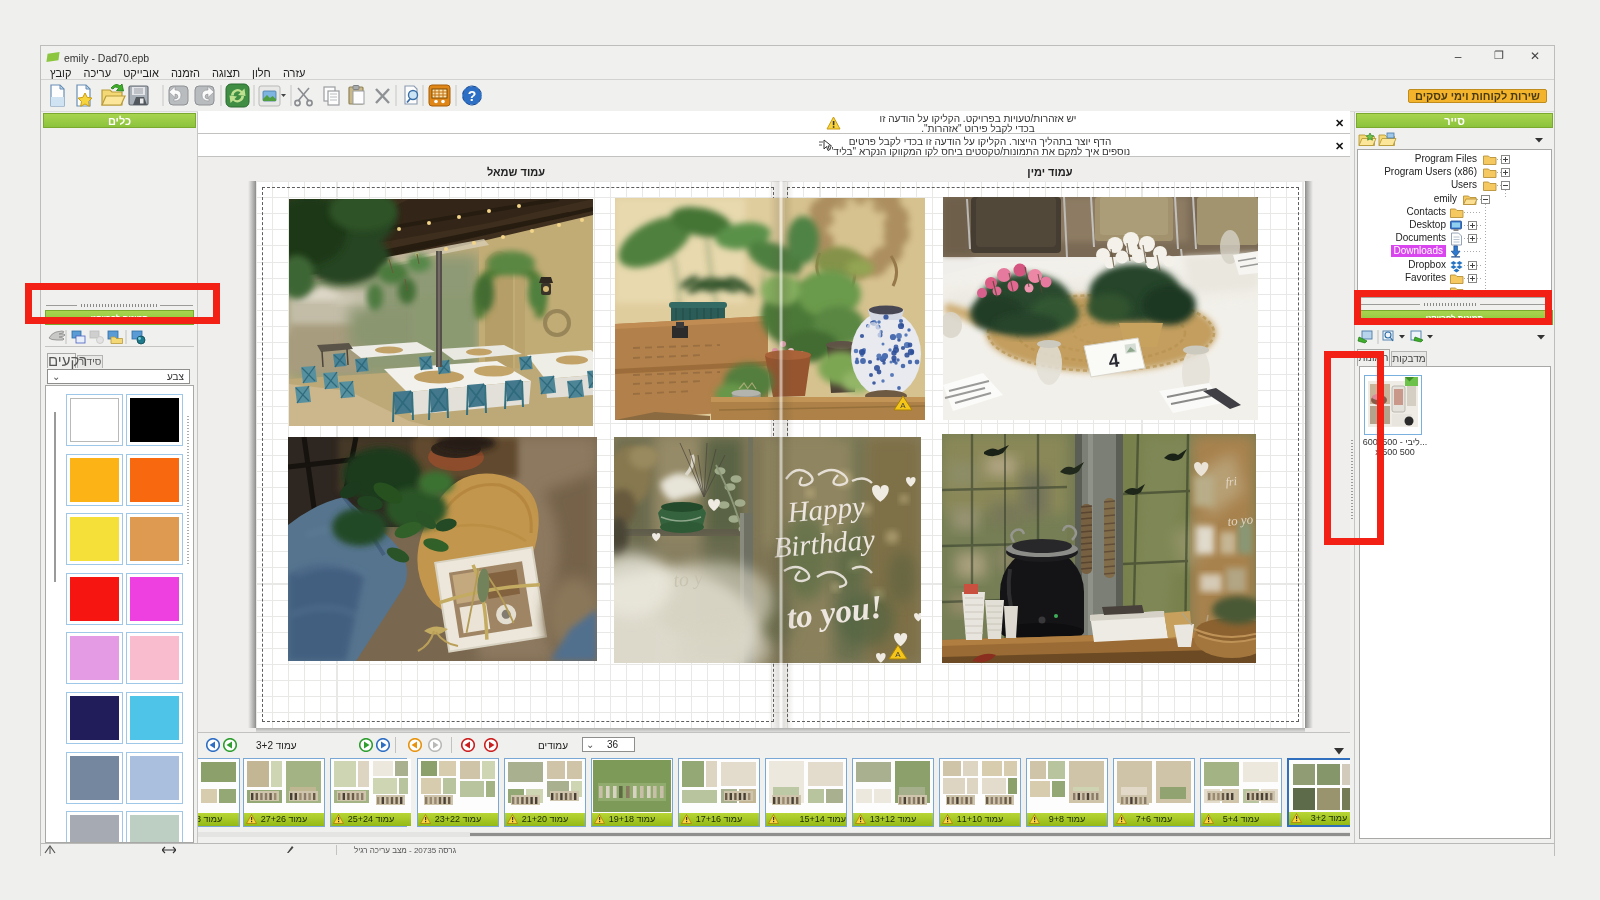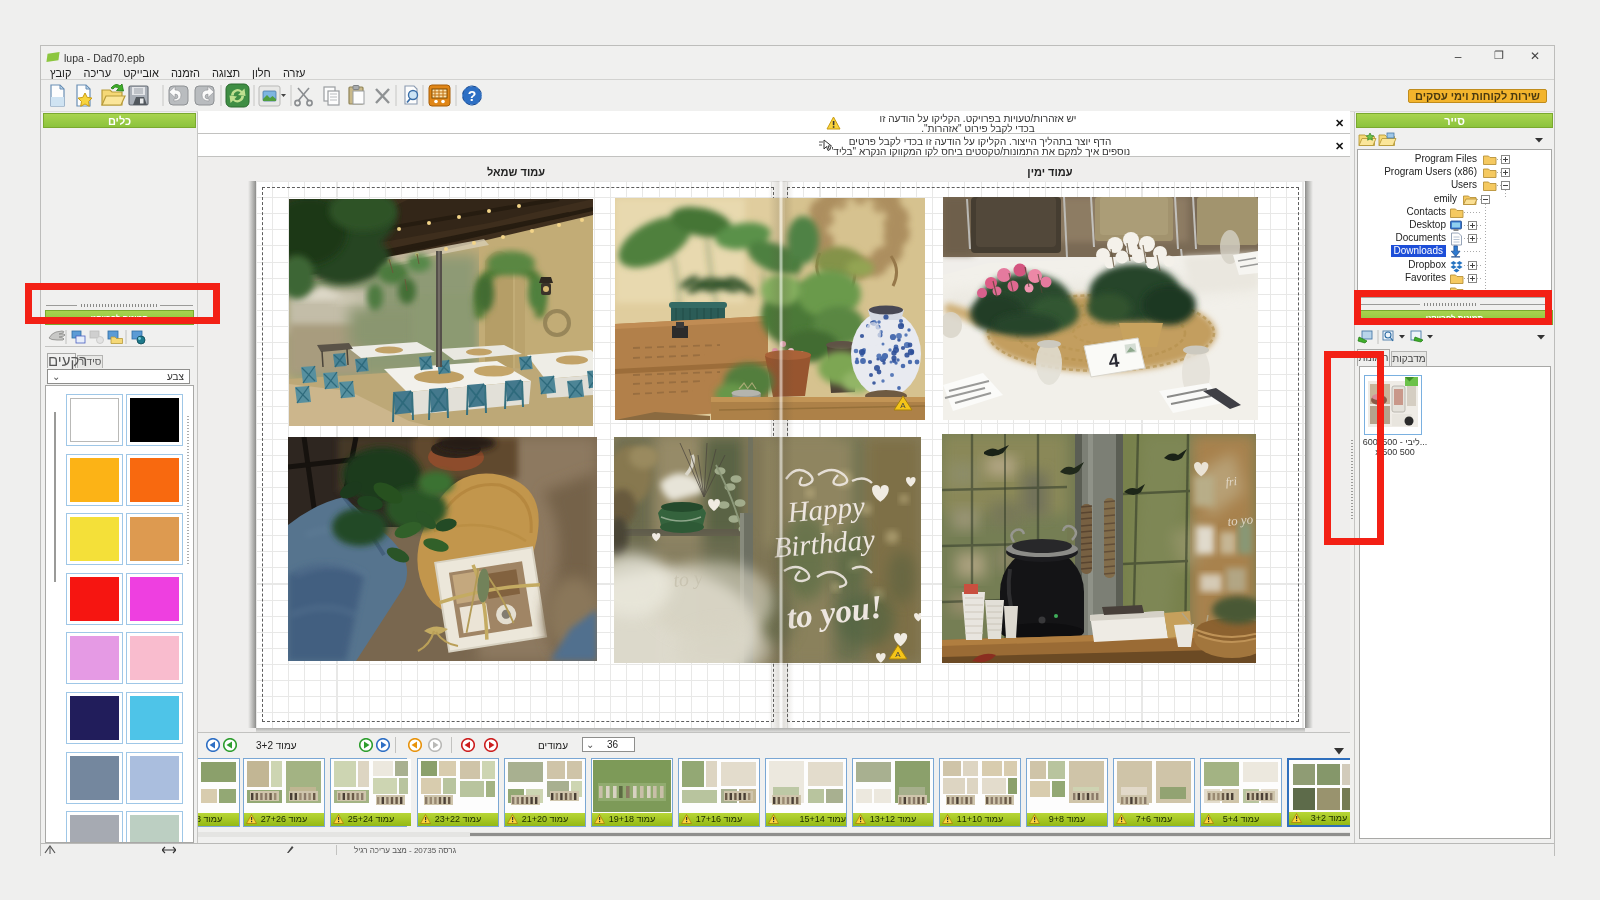--- a/index.html
+++ b/index.html
@@ -9,21 +9,21 @@
   .greenhdr { background:linear-gradient(#a8d44e,#8cc33c); color:#fff; font-size:11px; font-weight:bold; text-align:center; line-height:15px; border:1px solid #7aa92e; }
   .redrect { position:absolute; border:7px solid #f32015; z-index:50; }
 </style>
 </head>
 <body>
 <div id="stage">
 
   <div class="abs" id="win" style="left:40px; top:45px; width:1515px; height:811px; background:#f0f0ef; border:1px solid #bdbdbb;"></div>
 
   <div class="abs" style="left:47px; top:53px; width:12px; height:8px; background:#8cc63f; transform:skewY(-8deg) skewX(-8deg);"></div>
-  <div class="abs" style="left:64px; top:52px; font-size:10.5px; color:#333;">lupa - Dad70.epb</div>
+  <div class="abs" style="left:64px; top:52px; font-size:10.5px; color:#333;">emily - Dad70.epb</div>
   <div class="abs" style="left:1450px; top:50px; width:16px; color:#444; font-size:12px; text-align:center;">–</div>
   <div class="abs" style="left:1491px; top:49px; width:16px; color:#444; font-size:11px; text-align:center;">❐</div>
   <div class="abs" style="left:1527px; top:49px; width:16px; color:#444; font-size:12px; text-align:center;">✕</div>
 
   <div class="abs" id="menubar" style="left:44px; top:67px; font-size:11px; color:#222; white-space:nowrap;">
     <span style="display:inline-block; padding:0 6px;">קובץ</span><span style="display:inline-block; padding:0 6px;">עריכה</span><span style="display:inline-block; padding:0 6px;">אובייקט</span><span style="display:inline-block; padding:0 6px;">הזמנה</span><span style="display:inline-block; padding:0 6px;">תצוגה</span><span style="display:inline-block; padding:0 6px;">חלון</span><span style="display:inline-block; padding:0 6px;">עזרה</span>
   </div>
   <div class="abs" style="left:41px; top:79px; width:1513px; height:1px; background:#d2d2d0;"></div>
 
   <svg class="abs" style="left:41px; top:80px;" width="500" height="31" viewBox="0 0 500 31">
@@ -1437,21 +1437,21 @@
         <line x1="4" y1="7.5" x2="10" y2="7.5" stroke="#b8c4d4"></line>
         <line x1="4" y1="10" x2="10" y2="10" stroke="#b8c4d4"></line>
       </svg>
       <div style="position:absolute; left:106px; top:88px; width:7px; height:1px; background-image:repeating-linear-gradient(90deg,#aaa 0 1px,transparent 1px 3px);"></div>
       <svg style="position:absolute; left:110px; top:84px;" width="9" height="9" viewBox="0 0 9 9">
         <rect x="0.5" y="0.5" width="8" height="8" fill="#fff" stroke="#8a8a88"></rect>
         <line x1="2" y1="4.5" x2="7" y2="4.5" stroke="#444" stroke-width="1"></line>
         <line x1="4.5" y1="2" x2="4.5" y2="7" stroke="#444" stroke-width="1"></line>
       </svg>
       <div style="position:absolute; left:119px; top:88px; width:6px; height:1px; background-image:repeating-linear-gradient(90deg,#aaa 0 1px,transparent 1px 3px);"></div>
-      <div style="position:absolute; right:105px; top:95px; height:12px; background:#1d4ed8; color:#fff; font-size:10px; line-height:12px; padding:0 3px;">Downloads</div>
+      <div style="position:absolute; right:105px; top:95px; height:12px; background:#d946ef; color:#fff; font-size:10px; line-height:12px; padding:0 3px;">Downloads</div>
       <svg style="position:absolute; left:91px; top:95px;" width="15" height="15" viewBox="0 0 14 15">
         <g transform="scale(.88)">
           <path d="M5 1 h4 v6 h3 l-5 6 -5 -6 h3 z" fill="#2e7ad0" stroke="#17478c" stroke-width=".8"></path>
           <line x1="2" y1="13.5" x2="12" y2="13.5" stroke="#17478c" stroke-width="1.4"></line>
         </g>
       </svg>
       <div style="position:absolute; left:106px; top:101px; width:18px; height:1px; background-image:repeating-linear-gradient(90deg,#aaa 0 1px,transparent 1px 3px);"></div>
       <div style="position:absolute; right:105px; top:109px; height:12px; color:#222; font-size:10px; line-height:12px;">Dropbox</div>
       <svg style="position:absolute; left:91px; top:109px;" width="15" height="15" viewBox="0 0 14 15">
         <g fill="#2573c1">

